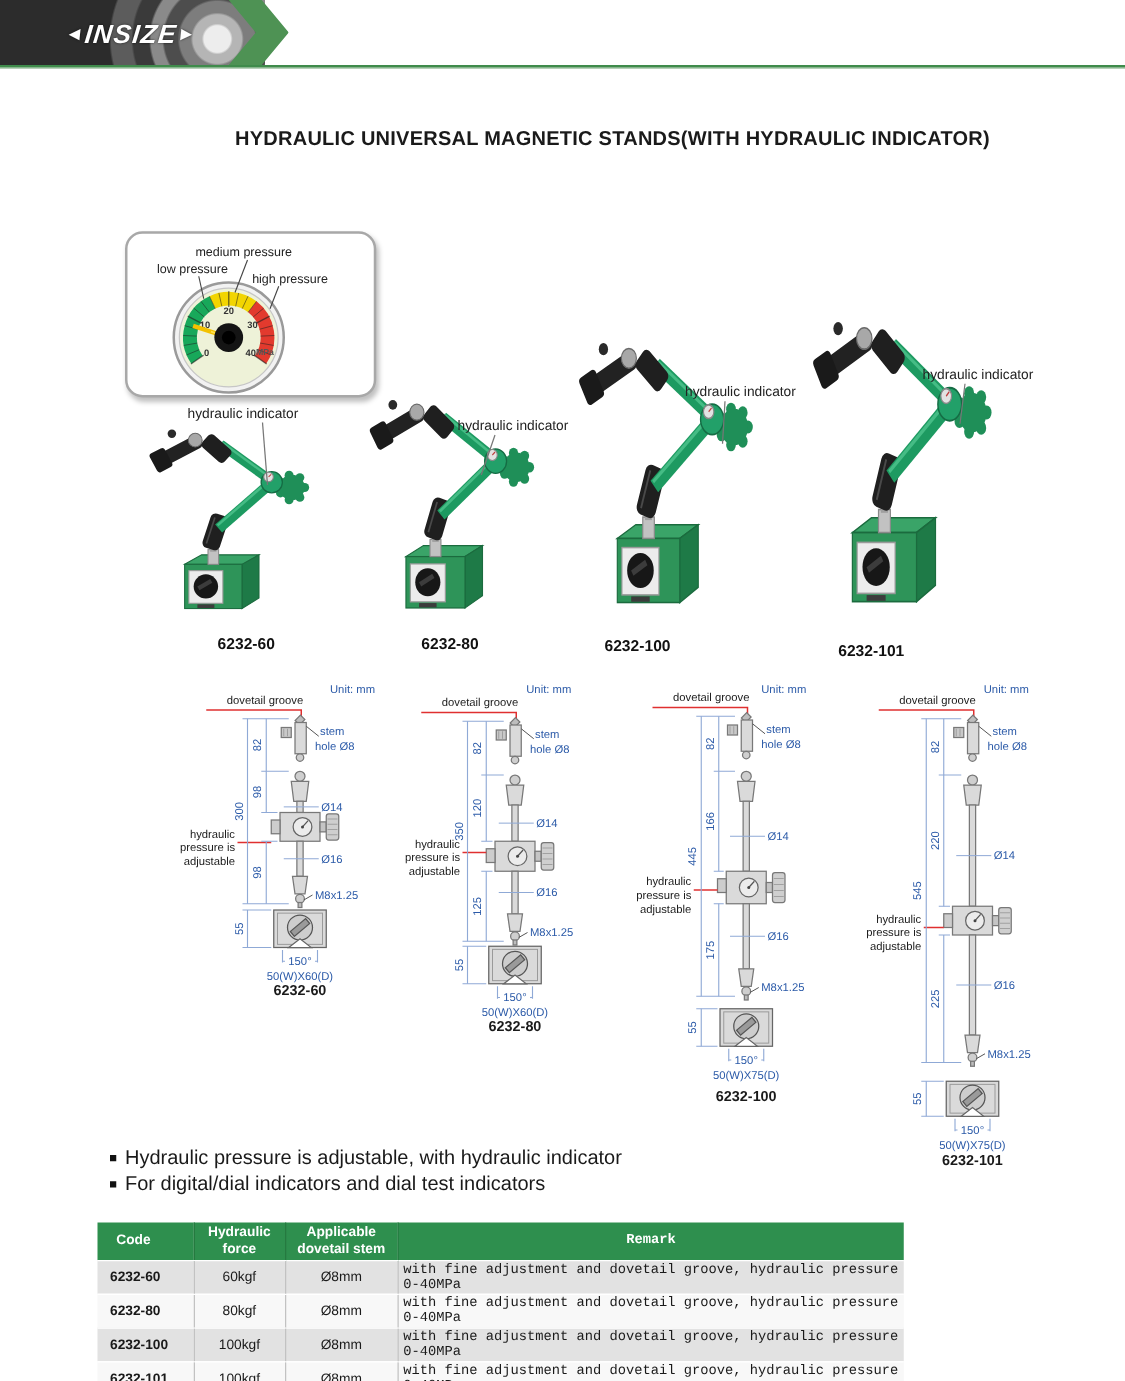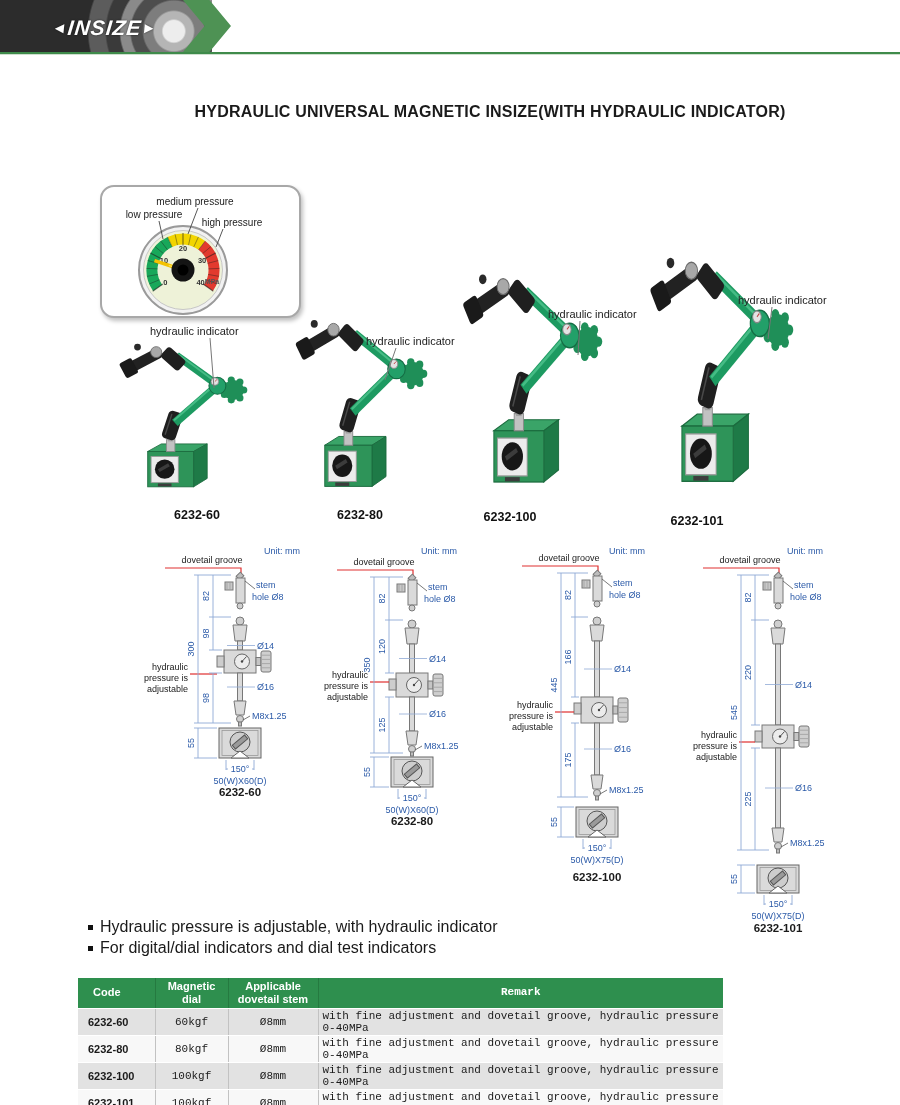--- a/index.html
+++ b/index.html
@@ -48,35 +48,35 @@
   
   .spec-table{ position:absolute; left:78px; top:978px; width:645px; border-collapse:collapse;
     font-size:11px; color:#1a1a1a; }
   .spec-table th{ background:#2e8f4e; color:#fff; font-weight:bold; font-size:11px;
     height:30px; border-right:1px solid #257a40; border-bottom:1px solid #fff; padding:2px 4px; line-height:1.15; }
   .spec-table th:first-child{ text-align:left; padding-left:15px; }
   .spec-table td{ height:17px; padding:1px 4px; border-right:1px solid #c2c2c2; border-bottom:1px solid #fff; }
   .spec-table tr.odd td{ background:#e2e2e2; }
   .spec-table tr.even td{ background:#f8f8f8; }
   .spec-table td.code{ font-weight:bold; padding-left:10px; }
-  .spec-table td.ctr{ text-align:center;font-family:Liberation Mono, monospace; }
+  .spec-table td.ctr{ text-align:center; }
   .spec-table th:last-child, .spec-table td:last-child{ border-right:none;font-family:Liberation Mono, monospace; }
 </style>
 </head>
 <body>
 
 <div id="page">
 
   <div class="hdr-photo">
     <div class="hdr-logo"><span class="arr">◄</span><span>INSIZE</span><span class="arr">►</span></div>
   </div>
   <div class="hdr-chev"></div>
   <div class="hdr-line"></div>
 
-  <h1 class="title">HYDRAULIC UNIVERSAL MAGNETIC INSIZE(WITH HYDRAULIC INDICATOR)</h1>
+  <h1 class="title">HYDRAULIC UNIVERSAL MAGNETIC STANDS(WITH HYDRAULIC INDICATOR)</h1>
 
   <div class="gauge-card">
     <svg id="gauge-svg" width="197" height="129" viewBox="0 0 197 129">
         <circle cx="81" cy="83" r="44" fill="#f2f2f2" stroke="#9a9a9a" stroke-width="2"></circle>
         <circle cx="81" cy="83" r="39.5" fill="#eef2d8" stroke="#c6c6c6" stroke-width="1"></circle>
         <path d="M55.60628662704124,100.78086952688241 A31,31 0 0 1 67.89883388603832,54.90445860186385" fill="none" stroke="#18a85a" stroke-width="11"></path>
         <path d="M67.89883388603832,54.90445860186385 A31,31 0 0 1 99.87160429927034,58.406046450971715" fill="none" stroke="#f2d500" stroke-width="11"></path>
         <path d="M99.87160429927034,58.406046450971715 A31,31 0 0 1 106.39371337295874,100.78086952688243" fill="none" stroke="#e23a2e" stroke-width="11"></path>
         <line x1="60.930774914919695" y1="97.05262269060063" x2="50.6913743613073" y2="104.2223281449887" stroke="rgba(30,30,30,.6)" stroke-width="1.1"></line>
         <line x1="57.44107192096219" y1="92.75842752530977" x2="47.278397063338026" y2="96.96794528132575" stroke="rgba(30,30,30,.6)" stroke-width="0.7"></line>
@@ -609,21 +609,21 @@
   <table class="spec-table">
     <colgroup>
         <col style="width:77px">
         <col style="width:73px">
         <col style="width:90px">
         <col style="width:405px">
       </colgroup>
     <thead>
       <tr>
         <th>Code</th>
-        <th>Magnetic dial</th>
+        <th>Hydraulic force</th>
         <th>Applicable dovetail stem</th>
         <th>Remark</th>
       </tr>
     </thead>
     <tbody>
       <tr class="odd">
         <td class="code">6232-60</td>
         <td class="ctr">60kgf</td>
         <td class="ctr">Ø8mm</td>
         <td>with fine adjustment and dovetail groove, hydraulic pressure 0-40MPa</td>

